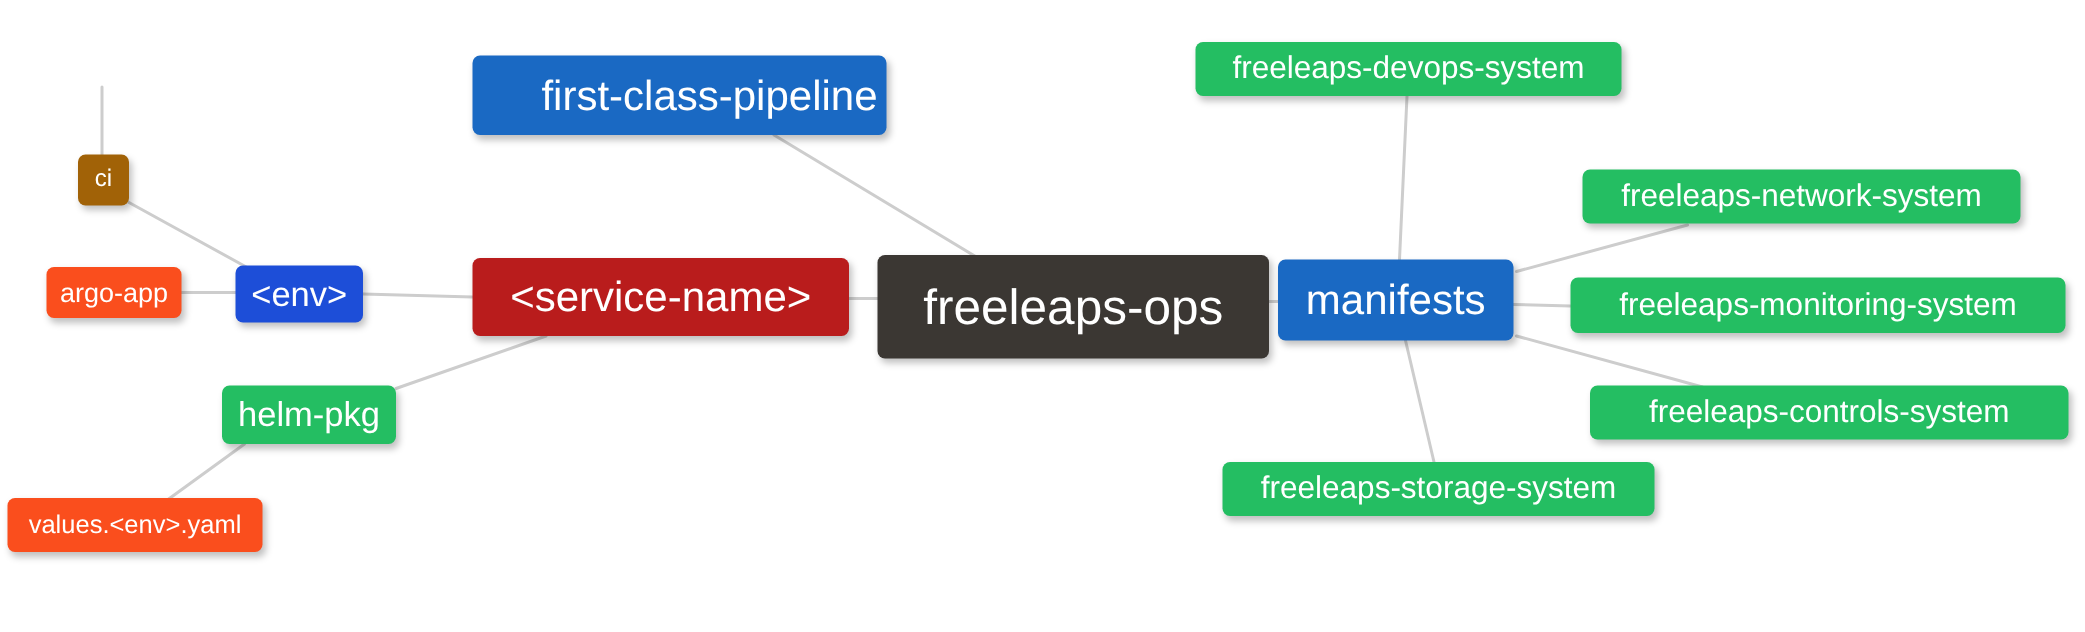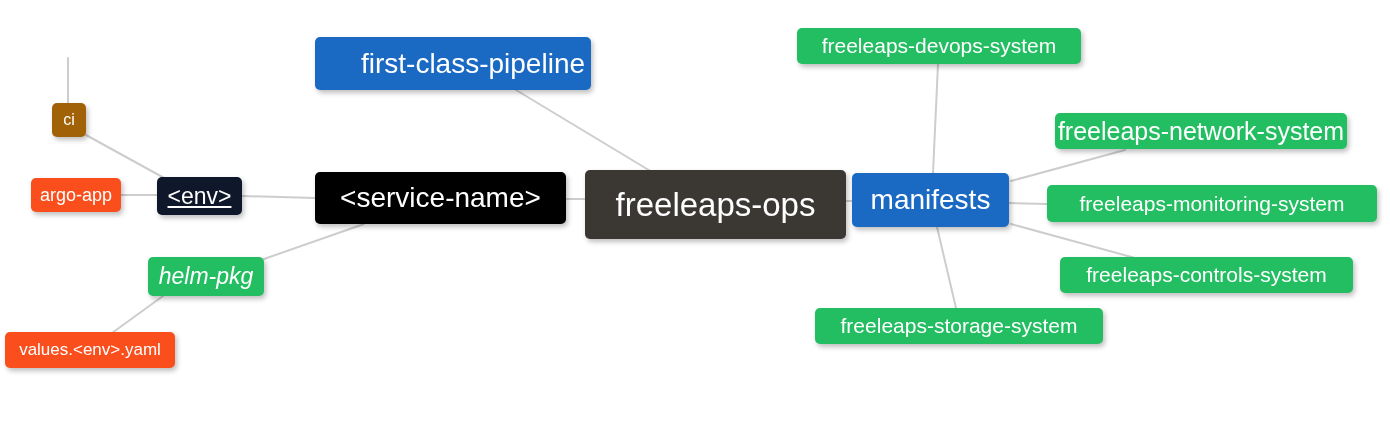--- a/index.html
+++ b/index.html
@@ -41,23 +41,23 @@
   #n-ci                 { left: 52px;   top: 103px; width: 34px;  height: 34px; font-size: 16px; }
   #n-argo-app           { left: 31px;   top: 178px; width: 90px;  height: 34px; font-size: 18px; }
   #n-env                { left: 157px;  top: 177px; width: 85px;  height: 38px; font-size: 23px; }
   #n-first-class-pipeline { left: 315px; top: 37px; width: 276px; height: 53px; font-size: 28px; padding-left: 40px; }
   #n-service-name       { left: 315px;  top: 172px; width: 251px; height: 52px; font-size: 28px; }
   #n-helm-pkg           { left: 148px;  top: 257px; width: 116px; height: 39px; font-size: 23px; }
   #n-values-env-yaml    { left: 5px;    top: 332px; width: 170px; height: 36px; font-size: 17px; }
   #n-root               { left: 585px;  top: 170px; width: 261px; height: 69px; font-size: 33px; }
   #n-manifests          { left: 852px;  top: 173px; width: 157px; height: 54px; font-size: 28px; }
   #n-devops-system      { left: 797px;  top: 28px;  width: 284px; height: 36px; font-size: 21px; }
-  #n-network-system     { left: 1055px; top: 113px; width: 292px; height: 36px; font-size: 25px; }
+  #n-network-system     { left: 1055px; top: 113px; width: 292px; height: 36px; font-size: 21px; }
   #n-monitoring-system  { left: 1047px; top: 185px; width: 330px; height: 37px; font-size: 21px; }
-  #n-controls-system    { left: 1060px; top: 257px; width: 293px; height: 36px; font-size: 21px; }
+  #n-controls-system    { left: 1060px; top: 257px; width: 319px; height: 36px; font-size: 21px; }
   #n-storage-system     { left: 815px;  top: 308px; width: 288px; height: 36px; font-size: 21px; }
 </style>
 </head>
 <body>
 
 <div class="canvas">
 
   <svg class="edges" viewBox="0 0 1390 421" xmlns="http://www.w3.org/2000/svg">
     <g stroke="#CDCDCD" stroke-width="2" stroke-linecap="round" fill="none">
       <line x1="68" y1="58" x2="68" y2="104"></line>
@@ -72,24 +72,24 @@
       <line x1="938" y1="64" x2="933" y2="173"></line>
       <line x1="1011" y1="181" x2="1125" y2="150"></line>
       <line x1="1009" y1="203" x2="1047" y2="204"></line>
       <line x1="1011" y1="224" x2="1135" y2="258"></line>
       <line x1="937" y1="227" x2="956" y2="308"></line>
     </g>
   </svg>
 
   <div class="node" id="n-ci" style="background-color: #a16207;">ci</div>
   <div class="node" id="n-argo-app" style="background-color: rgb(250, 78, 29);">argo-app</div>
-  <div class="node" id="n-env" style="background-color: #0f172a; text-decoration: underline;">&lt;env&gt;</div>
+  <div class="node" id="n-env" style="background-color: #1d4ed8;">&lt;env&gt;</div>
   <div class="node" id="n-first-class-pipeline" style="background-color: rgb(26, 105, 195);">first-class-pipeline</div>
-  <div class="node" id="n-service-name" style="background-color: #000000;">&lt;service-name&gt;</div>
-  <div class="node" id="n-helm-pkg" style="background-color: rgb(36, 190, 98); font-style: italic;">helm-pkg</div>
+  <div class="node" id="n-service-name" style="background-color: #b91c1c;">&lt;service-name&gt;</div>
+  <div class="node" id="n-helm-pkg" style="background-color: rgb(36, 190, 98);">helm-pkg</div>
   <div class="node" id="n-values-env-yaml" style="background-color: rgb(250, 78, 29);">values.&lt;env&gt;.yaml</div>
   <div class="node" id="n-root" style="background-color: rgb(59, 55, 51);">freeleaps-ops</div>
   <div class="node" id="n-manifests" style="background-color: rgb(26, 105, 195);">manifests</div>
   <div class="node" id="n-devops-system" style="background-color: rgb(36, 190, 98);">freeleaps-devops-system</div>
   <div class="node" id="n-network-system" style="background-color: rgb(36, 190, 98);">freeleaps-network-system</div>
   <div class="node" id="n-monitoring-system" style="background-color: rgb(36, 190, 98);">freeleaps-monitoring-system</div>
   <div class="node" id="n-controls-system" style="background-color: rgb(36, 190, 98);">freeleaps-controls-system</div>
   <div class="node" id="n-storage-system" style="background-color: rgb(36, 190, 98);">freeleaps-storage-system</div>
 
 </div>

